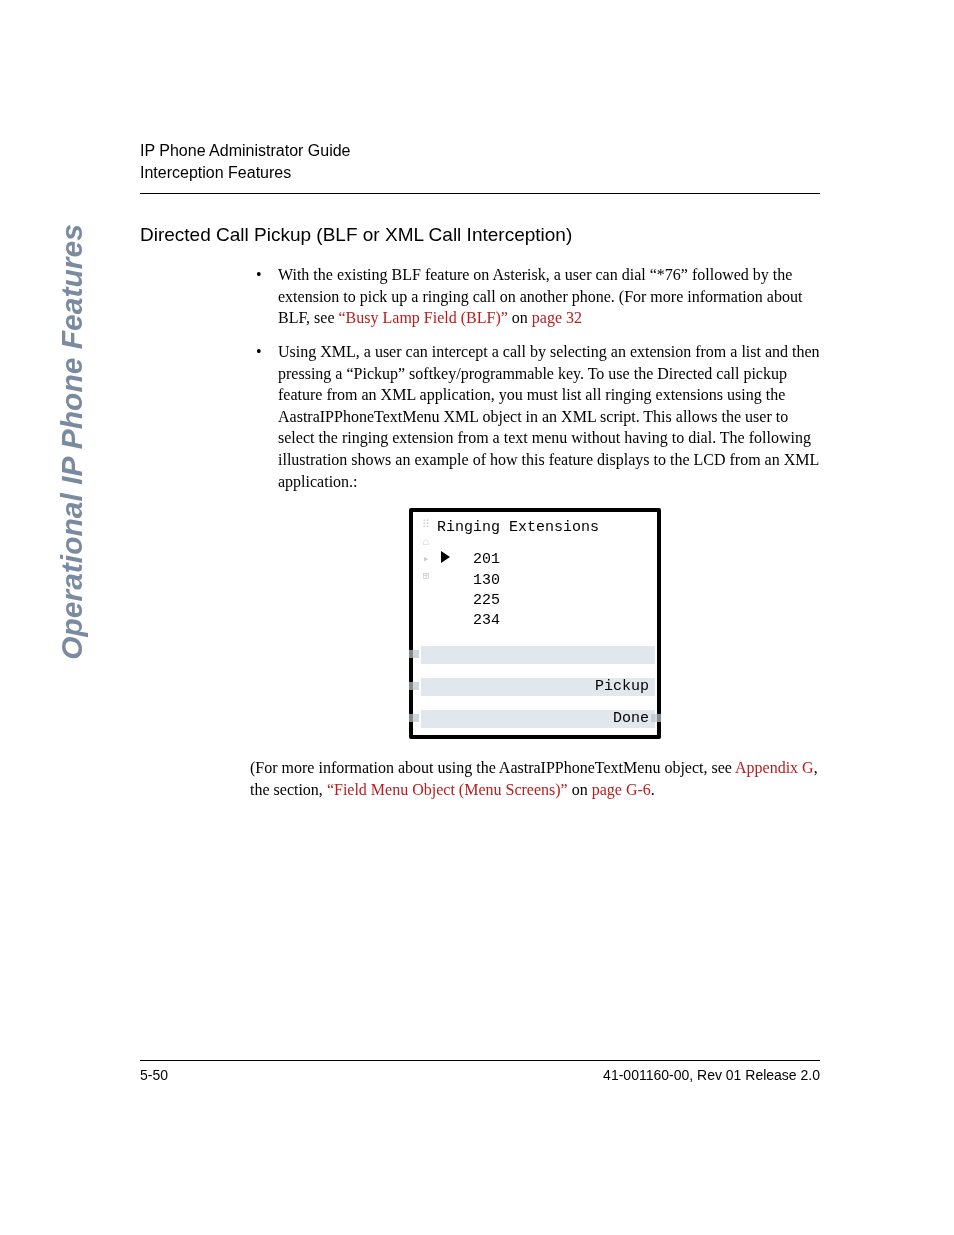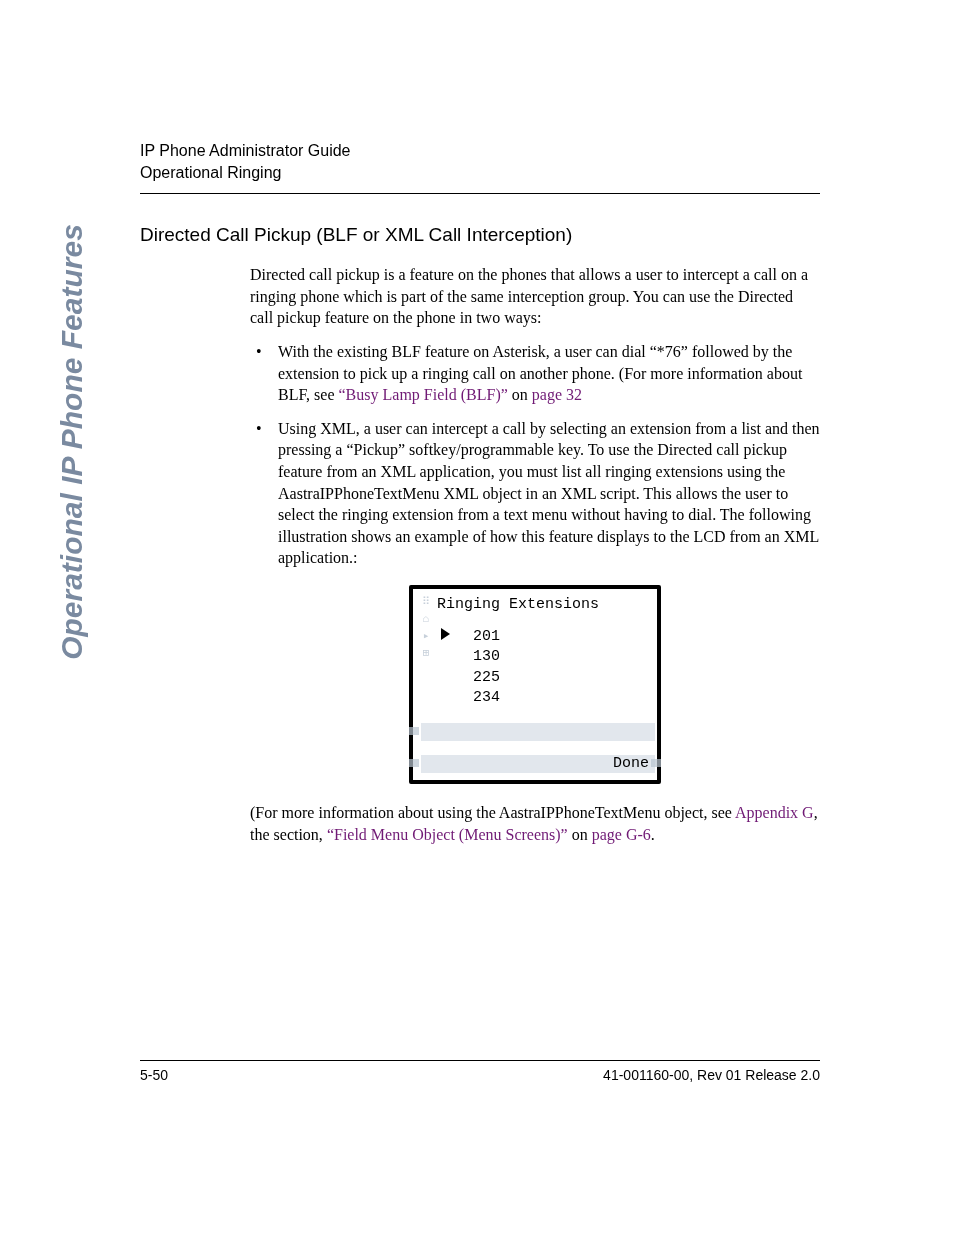--- a/index.html
+++ b/index.html
@@ -53,21 +53,21 @@
     margin-bottom: 12px;
   }
   ul.bullets li::before {
     content: "•";
     position: absolute;
     left: 6px;
     top: 0;
     font-size: 16px;
   }
   .link {
-    color: #701a75;
+    color: #b91c1c;
   }
   .bold {
     font-weight: normal;
   }
   .side-label {
     position: absolute;
     left: 42px;
     top: 425px;
     transform: rotate(-90deg);
     transform-origin: center;
@@ -207,28 +207,27 @@
   }
 </style>
 </head>
 <body>
 
 <div class="side-label">Operational IP Phone Features</div>
 
 <div class="page">
   <div class="running-header">
     <div>IP Phone Administrator Guide</div>
-    <div>Operational Ringing</div>
+    <div>Interception Features</div>
   </div>
   <hr class="hr">
 
   <h2 class="section-title">Directed Call Pickup (BLF or XML Call Interception)</h2>
 
   <div class="body-text">
-    <p class="para">Directed call pickup is a feature on the phones that allows a user to intercept a call on a ringing phone which is part of the same interception group. You can use the Directed call pickup feature on the phone in two ways:</p>
 
     <ul class="bullets">
       <li>
         <span>With the existing BLF feature on Asterisk, a user can dial “*76” followed by the extension to pick up a ringing call on another phone. (For more information about BLF, see </span><span class="link">“Busy Lamp Field (BLF)”</span><span> on </span><span class="link">page 32</span>
       </li>
       <li>
         <span>Using XML, a user can intercept a call by selecting an extension from a list and then pressing a “Pickup” softkey/programmable key. To use the Directed call pickup feature from an XML application, you must list all ringing extensions using the </span><span class="bold">AastraIPPhoneTextMenu</span><span> XML object in an XML script. This allows the user to select the ringing extension from a text menu without having to dial. The following illustration shows an example of how this feature displays to the LCD from an XML application.:</span>
       </li>
     </ul>
 
@@ -263,20 +262,24 @@
             </div>
           </div>
         </div>
         <div class="soft-block">
           <div class="soft-row">
             <div class="soft-tab-left"></div>
             <div class="soft-bar"></div>
           </div>
           <div class="soft-row">
             <div class="soft-tab-left"></div>
+            <div class="soft-bar">Pickup</div>
+          </div>
+          <div class="soft-row">
+            <div class="soft-tab-left"></div>
             <div class="soft-bar">Done</div>
             <div class="soft-tab-right"></div>
           </div>
         </div>
       </div>
     </div>
 
     <p class="para">
       <span>(For more information about using the </span><span class="bold">AastraIPPhoneTextMenu</span><span> object, see </span><span class="link">Appendix G</span><span>, the section, </span><span class="link">“Field Menu Object (Menu Screens)”</span><span> on </span><span class="link">page G-6</span><span>.</span>
     </p>

